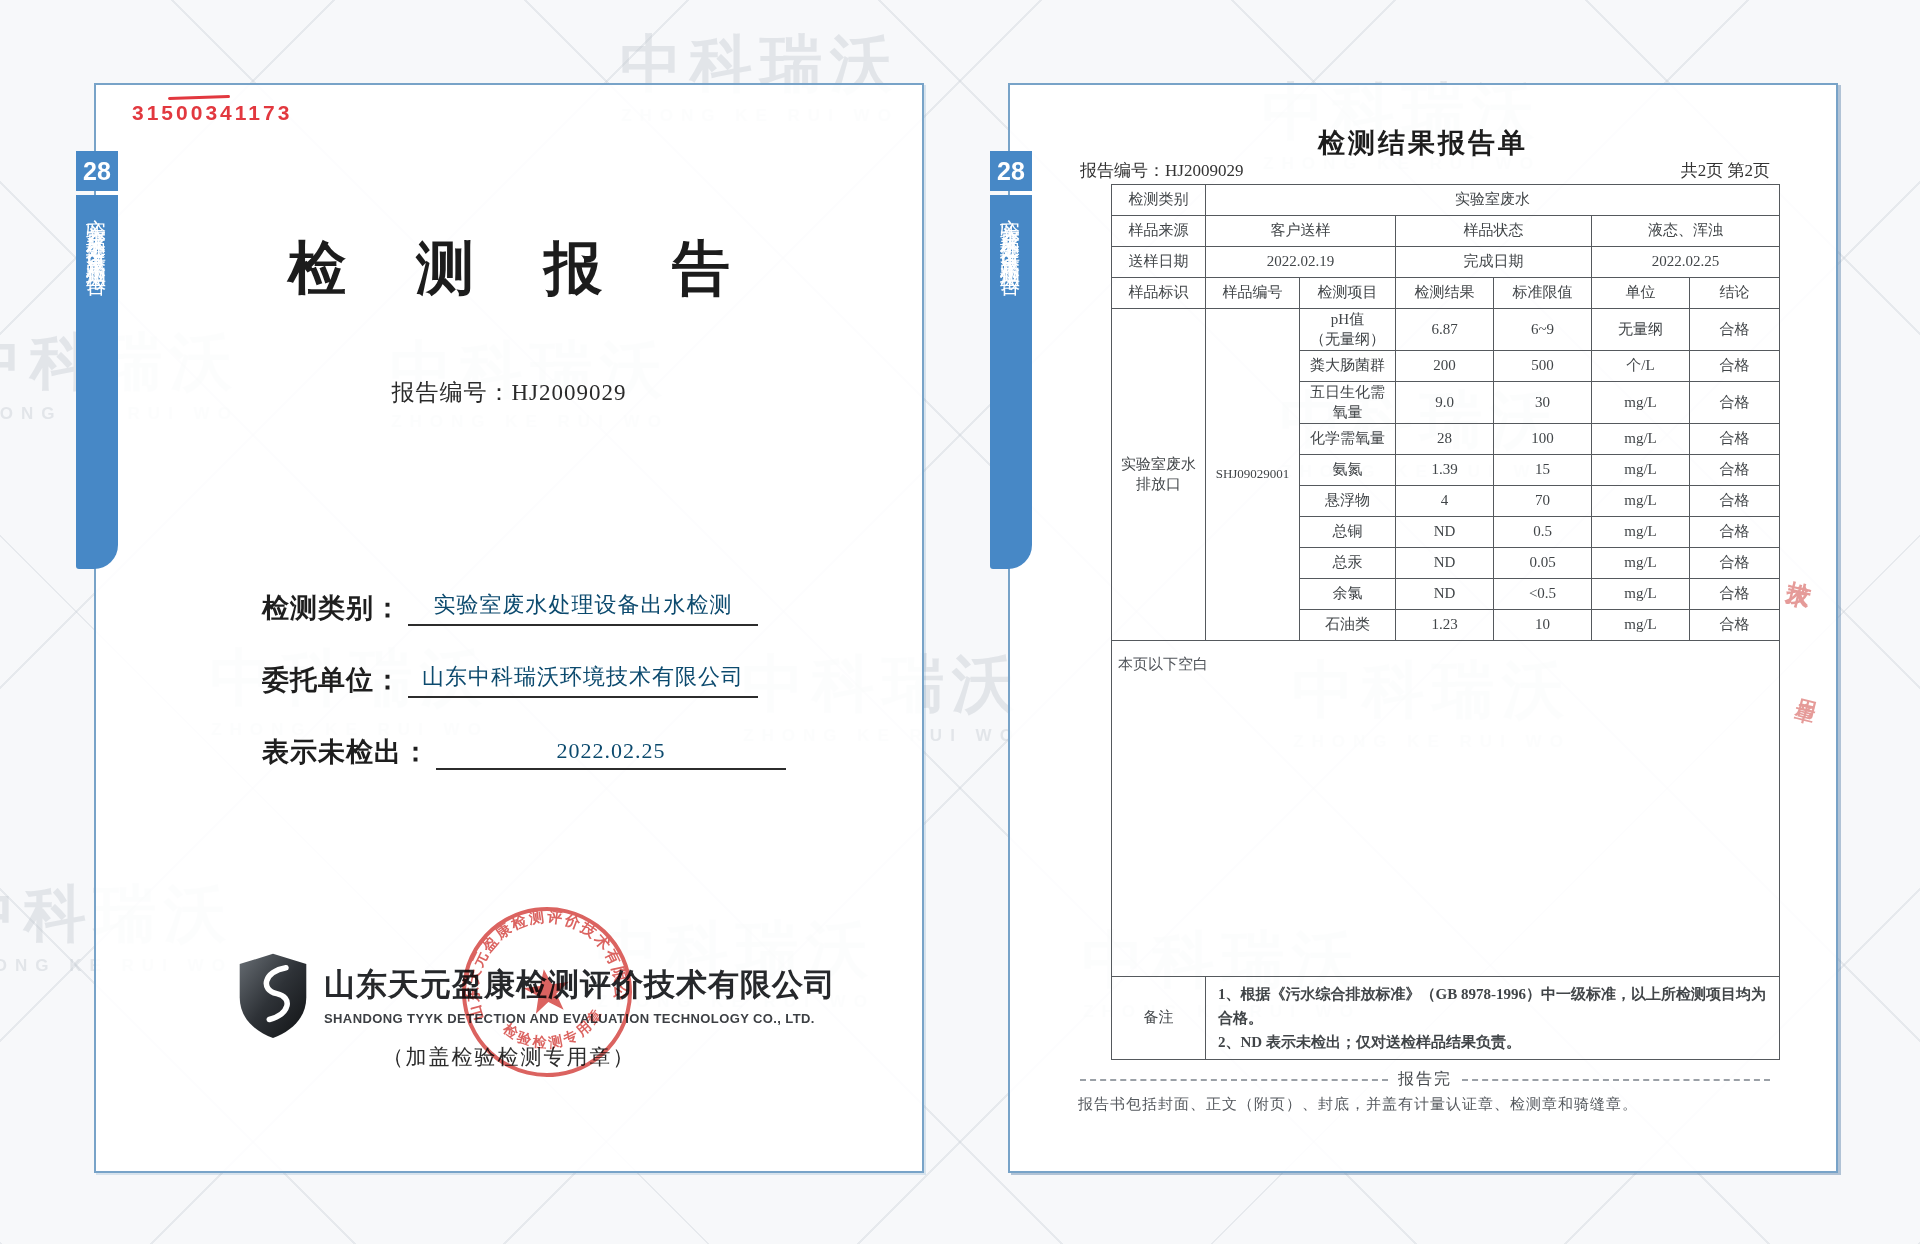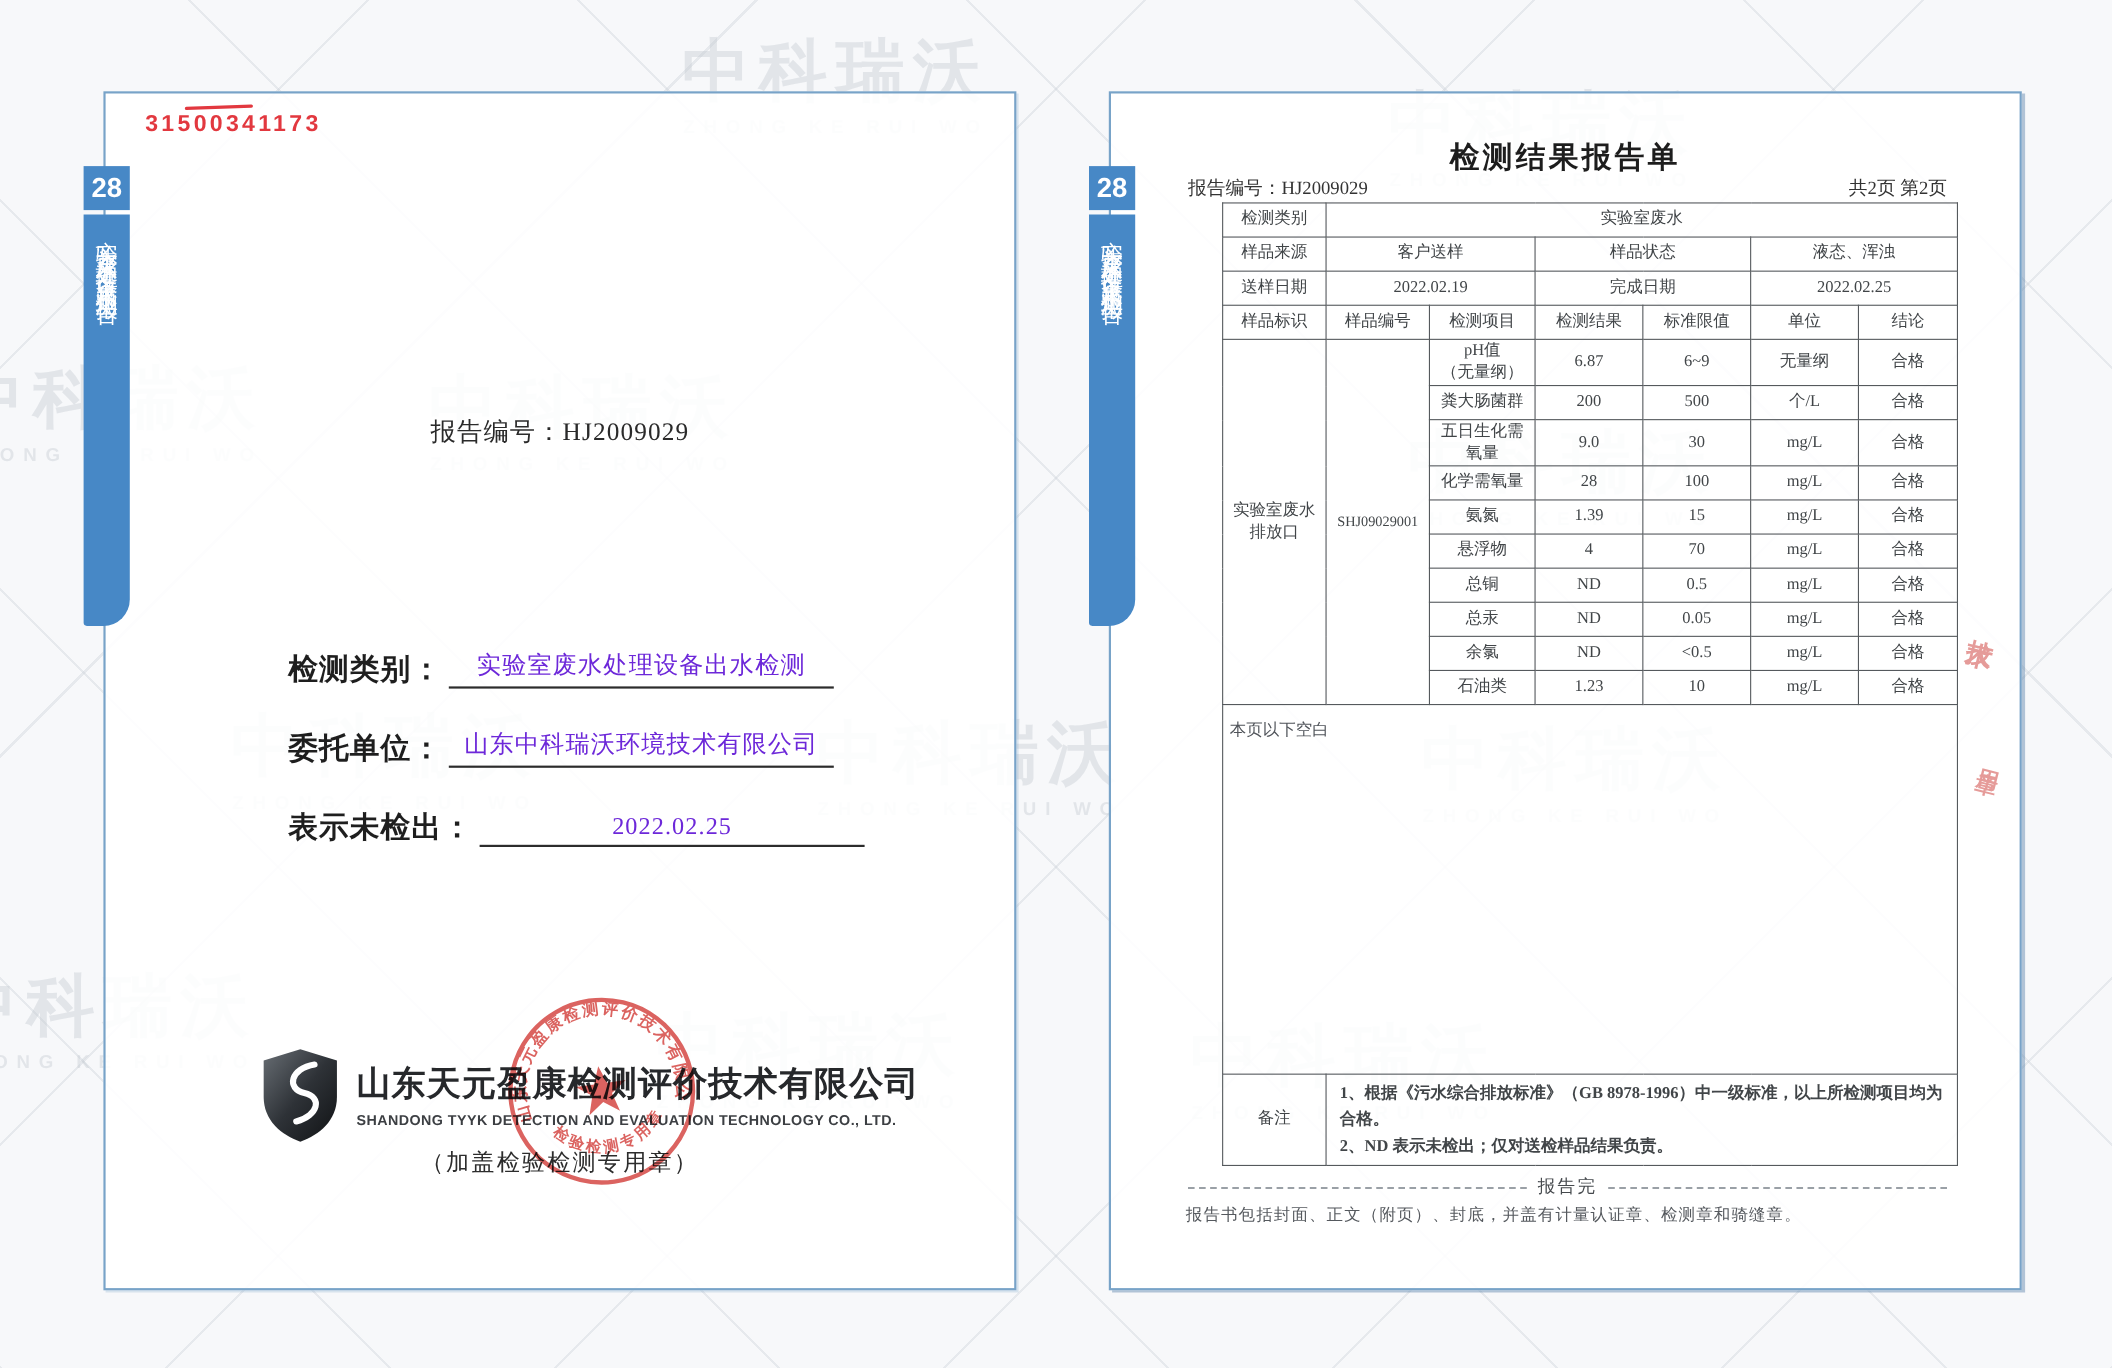--- a/index.html
+++ b/index.html
@@ -72,21 +72,21 @@
   }
   .cover-fields{position:absolute;left:0;top:505px;width:100%;padding-left:166px;}
   .field{margin-bottom:26px;height:46px;white-space:nowrap;}
   .f-label{
     display:inline-block;vertical-align:bottom;
     font:700 27px "Liberation Sans",sans-serif;color:#1e1e1e;letter-spacing:1px;
   }
   .f-value{
     display:inline-block;vertical-align:bottom;margin-left:6px;
     width:350px;border-bottom:2px solid #2c2c2c;
-    text-align:center;font-size:22px;color:#6d28d9;padding-bottom:4px;
+    text-align:center;font-size:22px;color:#0c4a6e;padding-bottom:4px;
     letter-spacing:1px;white-space:nowrap;
   }
   .company-row{
     position:absolute;left:140px;top:866px;display:flex;align-items:center;gap:14px;
   }
   .company-cn{
     font:700 31px "Liberation Sans",sans-serif;color:#26282b;letter-spacing:1px;white-space:nowrap;
   }
   .company-en{
     font:700 13px "Liberation Sans",sans-serif;color:#3c3f43;letter-spacing:.4px;margin-top:5px;white-space:nowrap;
@@ -194,20 +194,21 @@
         <div class="wm-en">ZHONG KE RUI WO</div>
       </div>
     <div class="wm" style="left:-46px;top:872px">
         <div class="wm-cn">中科瑞沃</div>
         <div class="wm-en">ZHONG KE RUI WO</div>
       </div>
   </div>
 
   <div class="page page-left">
     <div class="doc-number">31500341173</div>
+    <div class="cover-title">检测报告</div>
     <div class="cover-report-no">报告编号：HJ2009029</div>
 
     <div class="cover-fields">
       <div class="field">
         <span class="f-label">检测类别：</span><span class="f-value">实验室废水处理设备出水检测</span>
       </div>
       <div class="field">
         <span class="f-label">委托单位：</span><span class="f-value">山东中科瑞沃环境技术有限公司</span>
       </div>
       <div class="field">

